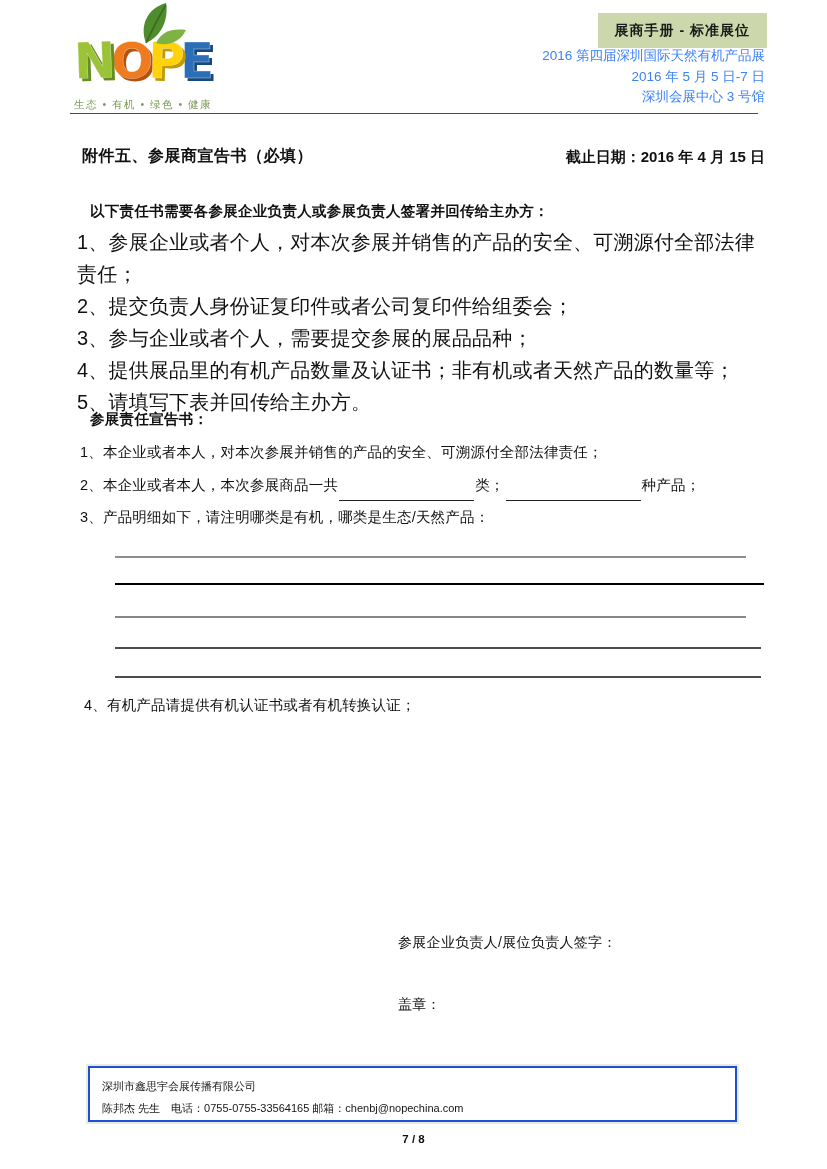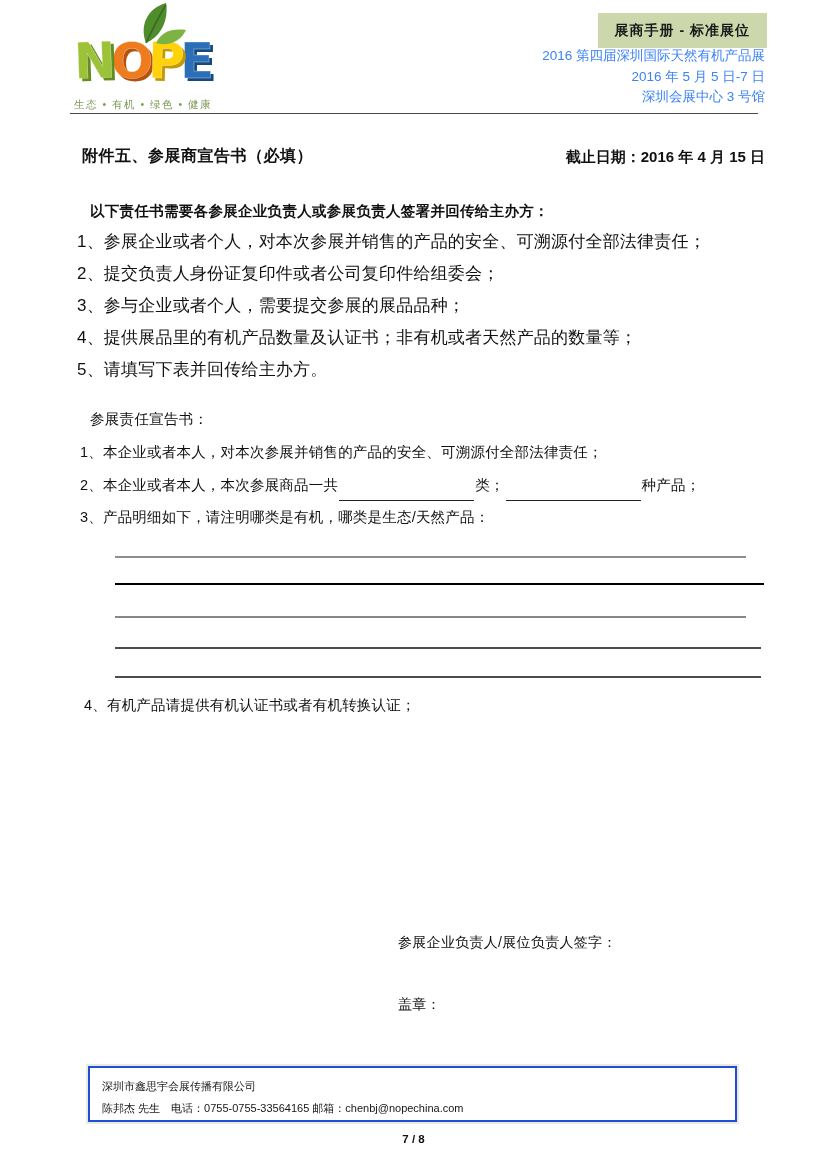--- a/index.html
+++ b/index.html
@@ -23,24 +23,24 @@
     position:absolute;top:13px;right:60px;height:35px;background:#ccd8ab;
     display:flex;align-items:center;justify-content:center;padding:0 17px;
     font-size:14px;font-weight:700;color:#1a1a1a;letter-spacing:1px;
   }
   .event{position:absolute;right:62px;top:46px;text-align:right;font-size:13.5px;line-height:20.5px;color:#3b82f6;}
   
   .attach-title{position:absolute;left:82px;top:146px;font-size:16px;font-weight:700;letter-spacing:.5px;}
   .deadline{position:absolute;right:62px;top:148px;font-size:15px;font-weight:700;}
   
   .notice-heading{position:absolute;left:90px;top:202px;font-size:14.5px;font-weight:700;letter-spacing:.3px;}
-  .notice-list{position:absolute;left:77px;top:226px;right:55px;font-size:17px;}
+  .notice-list{position:absolute;left:77px;top:226px;right:55px;font-size:20px;}
   .notice-list .item{line-height:32px;letter-spacing:.2px;}
   
-  .decl-heading{position:absolute;left:90px;top:410px;font-size:14.5px;font-weight:400;letter-spacing:.3px;}
+  .decl-heading{position:absolute;left:90px;top:410px;font-size:14.5px;font-weight:700;letter-spacing:.3px;}
   .decl-list{position:absolute;left:80px;top:436px;right:62px;font-size:14.5px;}
   .decl-list .item{line-height:32.5px;letter-spacing:.2px;}
   .decl-item2{display:flex;align-items:baseline;white-space:nowrap;}
   .blank{flex:1;border-bottom:1.5px solid #222;align-self:flex-end;height:24px;max-width:135px;margin:0 1px;}
   
   .fill-line{position:absolute;left:115px;}
   .fl1{top:556px;width:631px;height:2px;background:#8f8f8f;}
   .fl2{top:583px;width:649px;height:2px;background:#000;}
   .fl3{top:616px;width:631px;height:2px;background:#878787;}
   .fl4{top:647px;width:646px;height:1.5px;background:#4c4c4c;}

